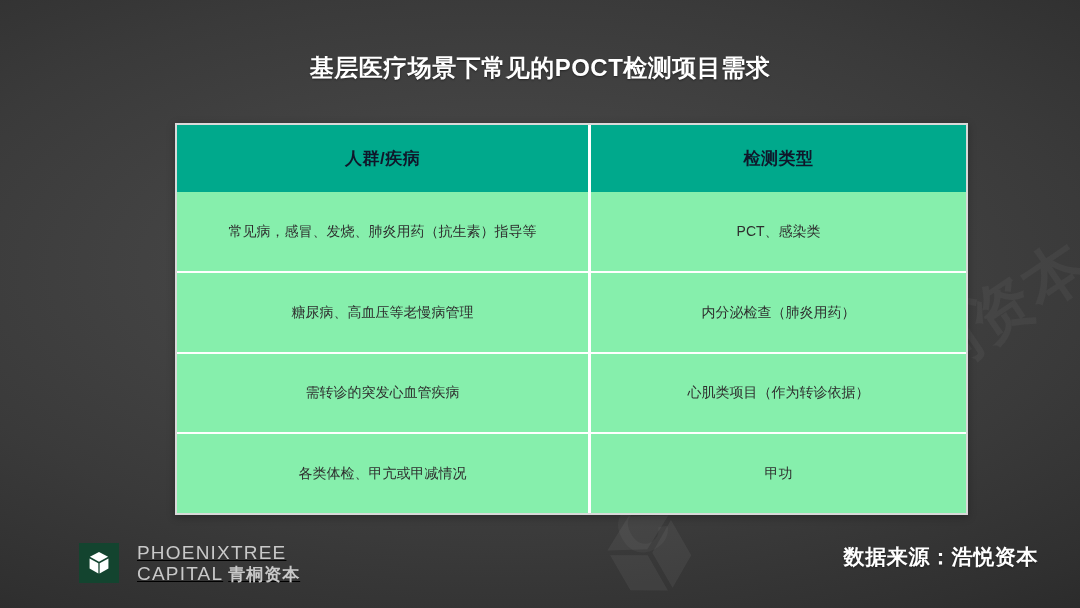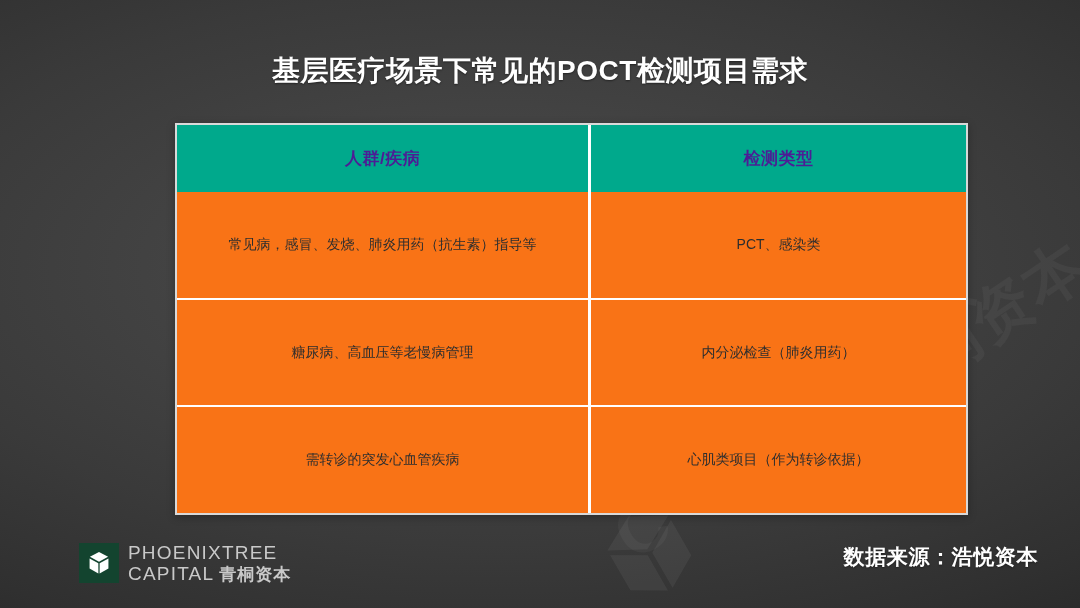--- a/index.html
+++ b/index.html
@@ -67,21 +67,21 @@
   }
 
   
   .title {
     position:absolute;
     top:52px;
     left:0;
     width:100%;
     text-align:center;
     color:#ffffff;
-    font-size:28px;
+    font-size:24px;
     font-weight:700;
     letter-spacing:0.5px;
     text-shadow:0 1px 2px rgba(0,0,0,0.45);
   }
 
   
   .table-wrap {
     position:absolute;
     left:175px;
     top:123px;
@@ -95,32 +95,32 @@
 
   table {
     width:100%;
     height:100%;
     border-collapse:collapse;
     table-layout:fixed;
   }
 
   thead th {
     background:#00a98c;
-    color:#4c1d95;
+    color:#0f172a;
     font-size:17px;
     font-weight:700;
     height:67px;
     text-align:center;
     letter-spacing:0.5px;
     vertical-align:middle;
   }
   thead th.col-left { border-right:3px solid #ffffff; }
 
   tbody td {
-    background:#f97316;
+    background:#86efac;
     color:#2e2e2e;
     font-size:14px;
     height:54px;
     text-align:center;
     vertical-align:middle;
     border-top:2px solid #ffffff;
     padding:0 12px;
     line-height:1.4;
   }
   tbody td.col-left { border-right:3px solid #ffffff; }
@@ -130,21 +130,22 @@
   col.c1 { width:52.3%; }
   col.c2 { width:47.7%; }
 
   
   .logo {
     position:absolute;
     left:79px;
     top:543px;
     display:flex;
     align-items:center;
-    gap:9px;
+    gap:18px;
+    text-decoration:underline;
   }
   .logo-mark {
     width:40px;
     height:40px;
     background:#13442f;
     display:flex;
     align-items:center;
     justify-content:center;
     flex:0 0 auto;
   }
@@ -223,20 +224,24 @@
           <td class="col-left">常见病，感冒、发烧、肺炎用药（抗生素）指导等</td>
           <td>PCT、感染类</td>
         </tr>
         <tr>
           <td class="col-left">糖尿病、高血压等老慢病管理</td>
           <td>内分泌检查（肺炎用药）</td>
         </tr>
         <tr>
           <td class="col-left">需转诊的突发心血管疾病</td>
           <td>心肌类项目（作为转诊依据）</td>
+        </tr>
+        <tr>
+          <td class="col-left">各类体检、甲亢或甲减情况</td>
+          <td>甲功</td>
         </tr>
       </tbody>
     </table>
   </div>
 
   <div class="logo">
     <div class="logo-mark">
       <svg width="26" height="26" viewBox="0 0 40 40">
         <polygon points="20,3 34,10.5 20,18 6,10.5" fill="#ffffff"></polygon>
         <polygon points="5.5,13 19,20.5 19,36 5.5,28.5" fill="#ffffff"></polygon>

